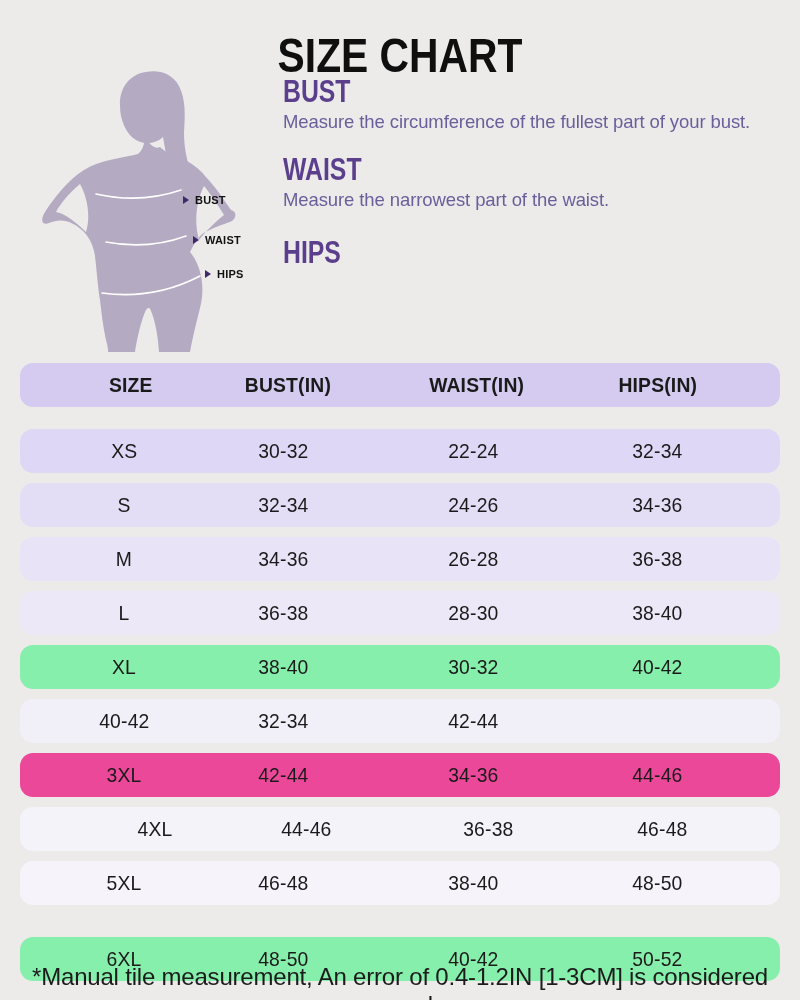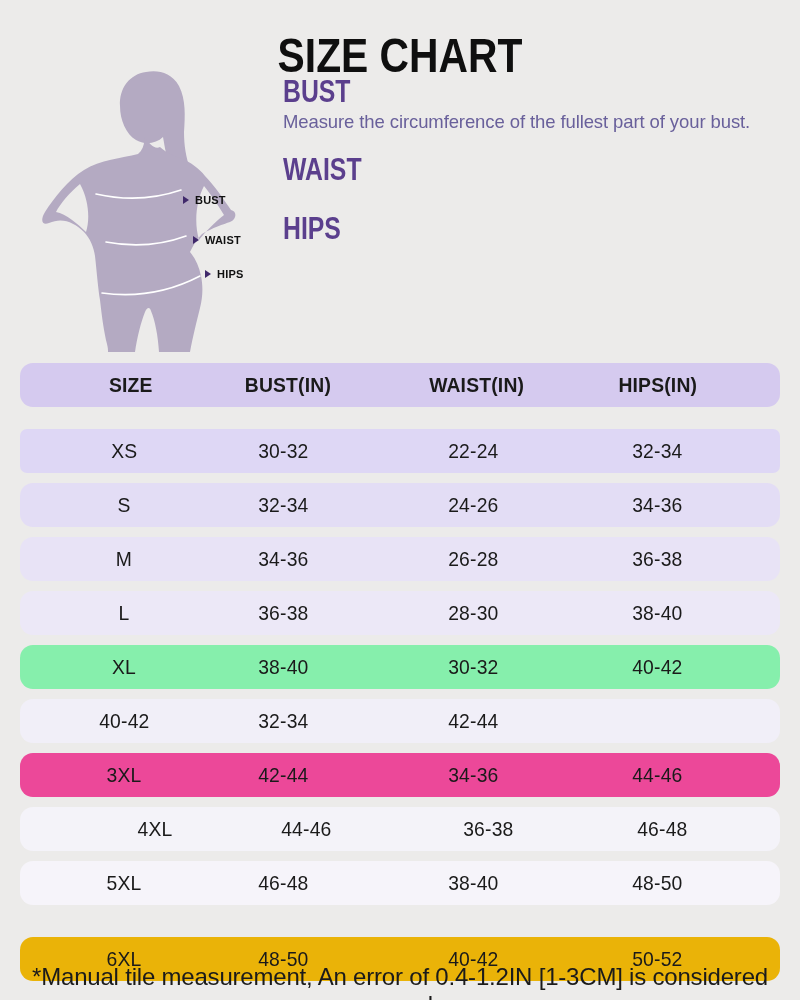--- a/index.html
+++ b/index.html
@@ -171,34 +171,35 @@
     <span>HIPS</span>
   </div>
 
   <div class="sections">
     <div class="section" id="section-bust">
       <h2><span>BUST</span></h2>
       <p>Measure the circumference of the fullest part of your bust.</p>
     </div>
     <div class="section" id="section-waist">
       <h2><span>WAIST</span></h2>
+      <p>Measure the narrowest part of the waist.</p>
     </div>
     <div class="section" id="section-hips">
       <h2><span>HIPS</span></h2>
     </div>
   </div>
 
   <div class="size-table">
       <div class="trow thead">
         <div class="cell"><span>SIZE</span></div>
         <div class="cell"><span>BUST(IN)</span></div>
         <div class="cell"><span>WAIST(IN)</span></div>
         <div class="cell"><span>HIPS(IN)</span></div>
       </div>
-      <div class="trow" style="background: rgb(222, 215, 245); border-radius: 7px;">
+      <div class="trow" style="background: rgb(222, 215, 245);">
         <div class="cell"><span>XS</span></div>
         <div class="cell"><span>30-32</span></div>
         <div class="cell"><span>22-24</span></div>
         <div class="cell"><span>32-34</span></div>
       </div>
       <div class="trow" style="background: rgb(227, 221, 245);">
         <div class="cell"><span>S</span></div>
         <div class="cell"><span>32-34</span></div>
         <div class="cell"><span>24-26</span></div>
         <div class="cell"><span>34-36</span></div>
@@ -237,21 +238,21 @@
         <div class="cell"><span>44-46</span></div>
         <div class="cell"><span>36-38</span></div>
         <div class="cell"><span>46-48</span></div>
       </div>
       <div class="trow" style="background: rgb(246, 244, 250);">
         <div class="cell"><span>5XL</span></div>
         <div class="cell"><span>46-48</span></div>
         <div class="cell"><span>38-40</span></div>
         <div class="cell"><span>48-50</span></div>
       </div>
-      <div class="trow" style="background: #eab308; margin-top: 32px;">
+      <div class="trow" style="background: #86efac; margin-top: 32px;">
         <div class="cell"><span>6XL</span></div>
         <div class="cell"><span>48-50</span></div>
         <div class="cell"><span>40-42</span></div>
         <div class="cell"><span>50-52</span></div>
       </div>
     </div>
 
   <div class="footnote">*Manual tile measurement, An error of 0.4-1.2IN [1-3CM] is considered normal.</div>
 
 </div>

